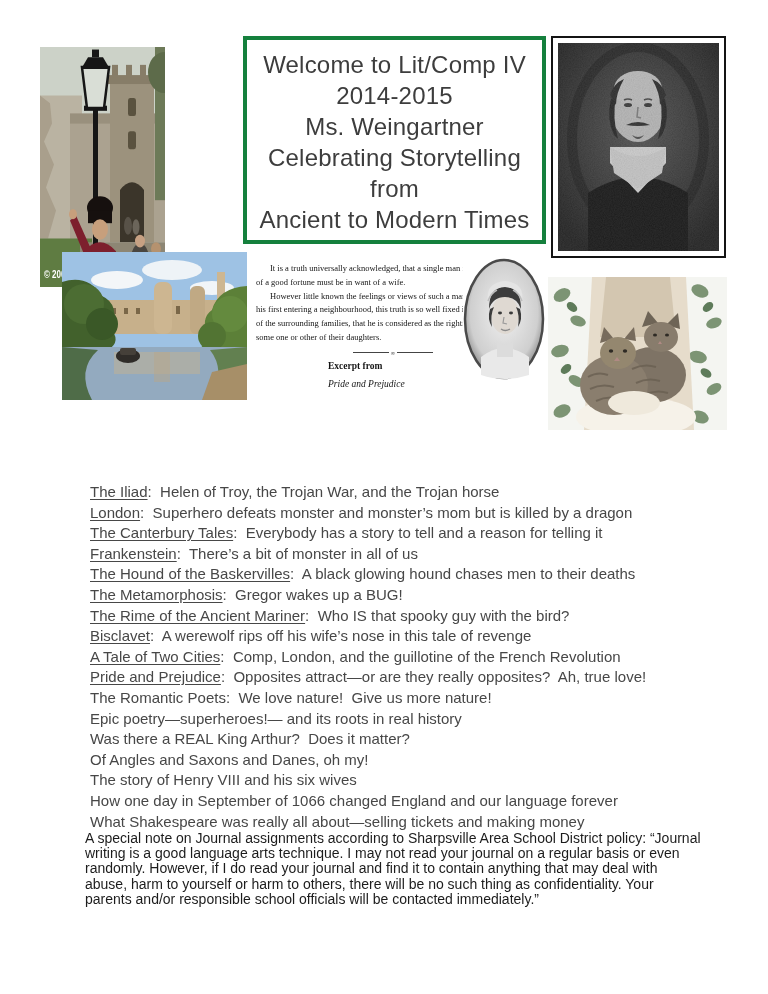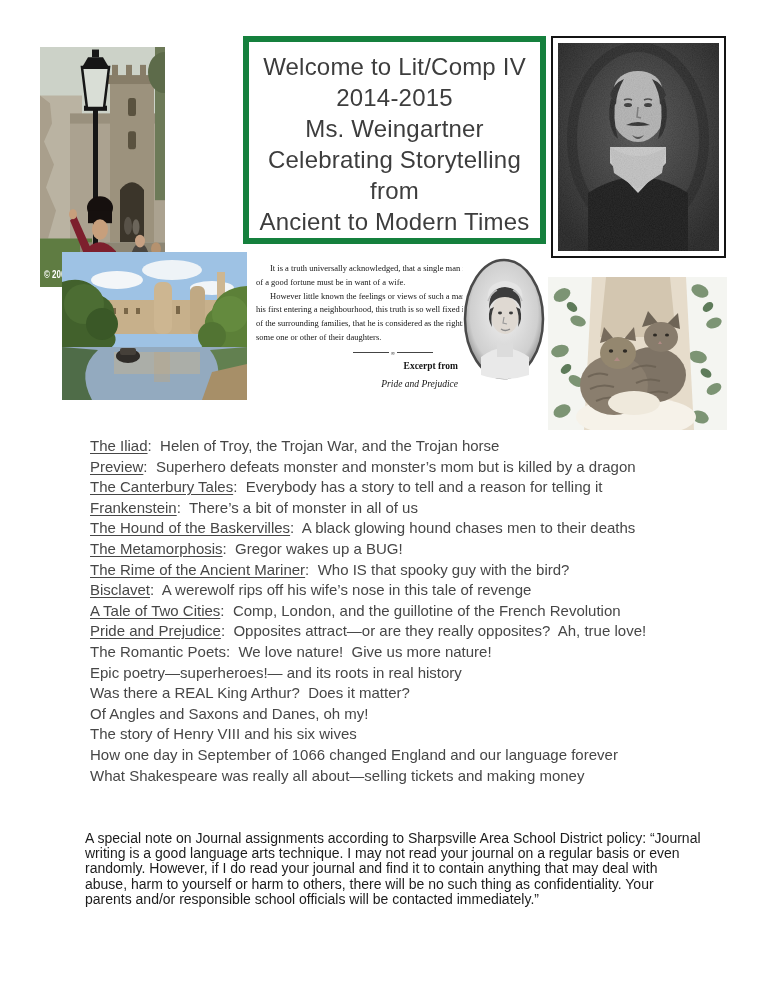--- a/index.html
+++ b/index.html
@@ -2,44 +2,44 @@
 <html><head>
 <meta charset="utf-8">
 <style>
   html,body{margin:0;padding:0;background:#ffffff;}
   .page{position:relative;width:768px;height:994px;background:#ffffff;overflow:hidden;
         font-family:"Liberation Sans",sans-serif;}
   .abs{position:absolute;}
 
   
   .castle-guard{left:40px;top:47px;width:125px;height:240px;}
-  .title-box{left:243px;top:36px;width:303px;height:208px;border:6px solid #15803d;
+  .title-box{left:243px;top:36px;width:303px;height:208px;border:4px solid #15803d;
              box-sizing:border-box;padding-top:9px;text-align:center;}
   .title-line{font-size:24px;line-height:31px;color:#3d3d3d;letter-spacing:0.2px;}
   .shakespeare-frame{left:551px;top:36px;width:175px;height:222px;border:2px solid #141414;
                      background:#fff;box-sizing:border-box;padding:5px;}
 
   
   .river-castle{left:62px;top:252px;width:185px;height:148px;}
   .excerpt{left:256px;top:262px;width:256px;font-family:"Liberation Serif",serif;
            color:#141414;font-size:8.5px;line-height:13.8px;}
   .excerpt p{margin:0;text-indent:14px;}
-  .excerpt-attrib{margin-top:5px;margin-left:72px;width:130px;text-align:right;}
+  .excerpt-attrib{margin-top:5px;margin-left:72px;width:130px;text-align:left;}
   .excerpt-divider{display:flex;align-items:center;justify-content:center;gap:2px;color:#333;}
   .excerpt-divider::before,.excerpt-divider::after{content:"";display:block;width:36px;height:1px;
            background:#444;}
   .ornament{font-size:6px;line-height:6px;color:#333;}
   .excerpt-from{font-weight:bold;font-size:9.5px;margin-top:4px;}
   .excerpt-title{font-style:italic;font-size:9.5px;margin-top:4px;}
   .austen{left:463px;top:257px;width:83px;height:125px;}
   .cats{left:548px;top:277px;width:179px;height:153px;}
 
   
   .preview-heading{left:90px;top:412px;font-size:25px;color:#303030;letter-spacing:0.2px;}
-  .story-list{left:90px;top:436px;width:655px;}
+  .story-list{left:90px;top:482px;width:655px;}
   .story-line{font-size:15px;line-height:20.6px;color:#474747;white-space:pre-wrap;}
   .story-title.u{text-decoration:underline;text-underline-offset:2px;}
 
   
   .journal-note{left:85px;top:831px;width:618px;font-size:14px;line-height:15.2px;
                 color:#1c1c1c;}
 
   svg{display:block;width:100%;height:100%;}
 </style>
 </head>
@@ -256,21 +256,21 @@
         <path d="M88 106 Q100 100 112 104"></path>
           <path d="M96 118 Q108 112 120 116"></path>
       </g>
       <ellipse cx="86" cy="126" rx="26" ry="12" fill="#efe9dc"></ellipse>
     </svg>
   </div>
 
 
   <div class="abs story-list">
       <div class="story-line"><span class="story-title u">The Iliad</span>:  <span class="story-desc">Helen of Troy, the Trojan War, and the Trojan horse</span></div>
-      <div class="story-line"><span class="story-title u">Preview</span>:  <span class="story-desc">Superhero defeats monster and monster’s mom but is killed by a dragon</span></div>
+      <div class="story-line"><span class="story-title u">London</span>:  <span class="story-desc">Superhero defeats monster and monster’s mom but is killed by a dragon</span></div>
       <div class="story-line"><span class="story-title u">The Canterbury Tales</span>:  <span class="story-desc">Everybody has a story to tell and a reason for telling it</span></div>
       <div class="story-line"><span class="story-title u">Frankenstein</span>:  <span class="story-desc">There’s a bit of monster in all of us</span></div>
       <div class="story-line"><span class="story-title u">The Hound of the Baskervilles</span>:  <span class="story-desc">A black glowing hound chases men to their deaths</span></div>
       <div class="story-line"><span class="story-title u">The Metamorphosis</span>:  <span class="story-desc">Gregor wakes up a BUG!</span></div>
       <div class="story-line"><span class="story-title u">The Rime of the Ancient Mariner</span>:  <span class="story-desc">Who IS that spooky guy with the bird?</span></div>
       <div class="story-line"><span class="story-title u">Bisclavet</span>:  <span class="story-desc">A werewolf rips off his wife’s nose in this tale of revenge</span></div>
       <div class="story-line"><span class="story-title u">A Tale of Two Cities</span>:  <span class="story-desc">Comp, London, and the guillotine of the French Revolution</span></div>
       <div class="story-line"><span class="story-title u">Pride and Prejudice</span>:  <span class="story-desc">Opposites attract—or are they really opposites?  Ah, true love!</span></div>
       <div class="story-line"><span class="story-title">The Romantic Poets</span>:  <span class="story-desc">We love nature!  Give us more nature!</span></div>
       <div class="story-line"><span class="story-desc">Epic poetry—superheroes!— and its roots in real history</span></div>

